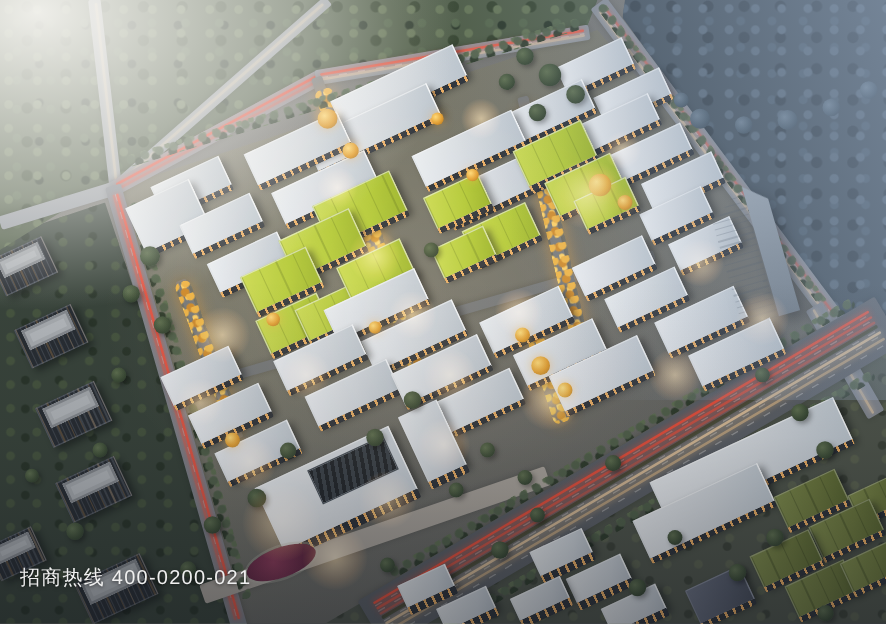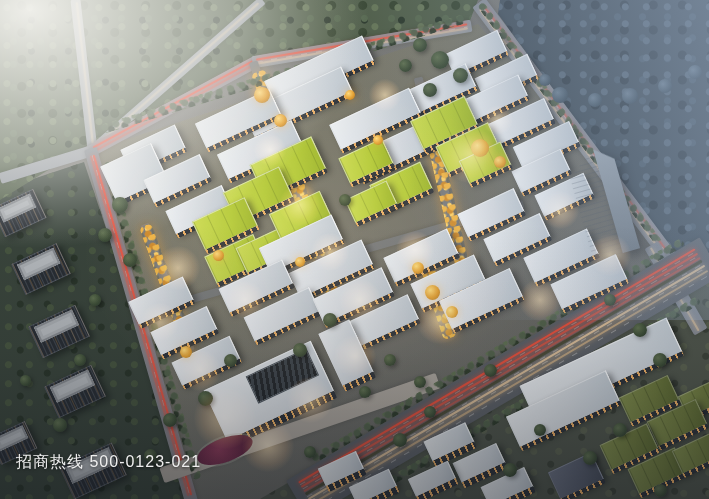--- a/index.html
+++ b/index.html
@@ -508,14 +508,14 @@
       <div class="glow" style="left: 369px; top: 79px; width: 32px; height: 32px;"></div>
       <div class="glow" style="left: 254px; top: 134px; width: 32px; height: 32px;"></div>
       <div class="glow" style="left: 483px; top: 105px; width: 30px; height: 30px;"></div>
     </div>
 
   <div id="haze-tr"></div>
   <div id="haze-tl"></div>
   <div id="warmcast"></div>
   <div id="dusk"></div>
 
-  <div id="hotline">招商热线 500-0123-021</div>
+  <div id="hotline">招商热线 400-0200-021</div>
 </div>
 
 </body></html>

